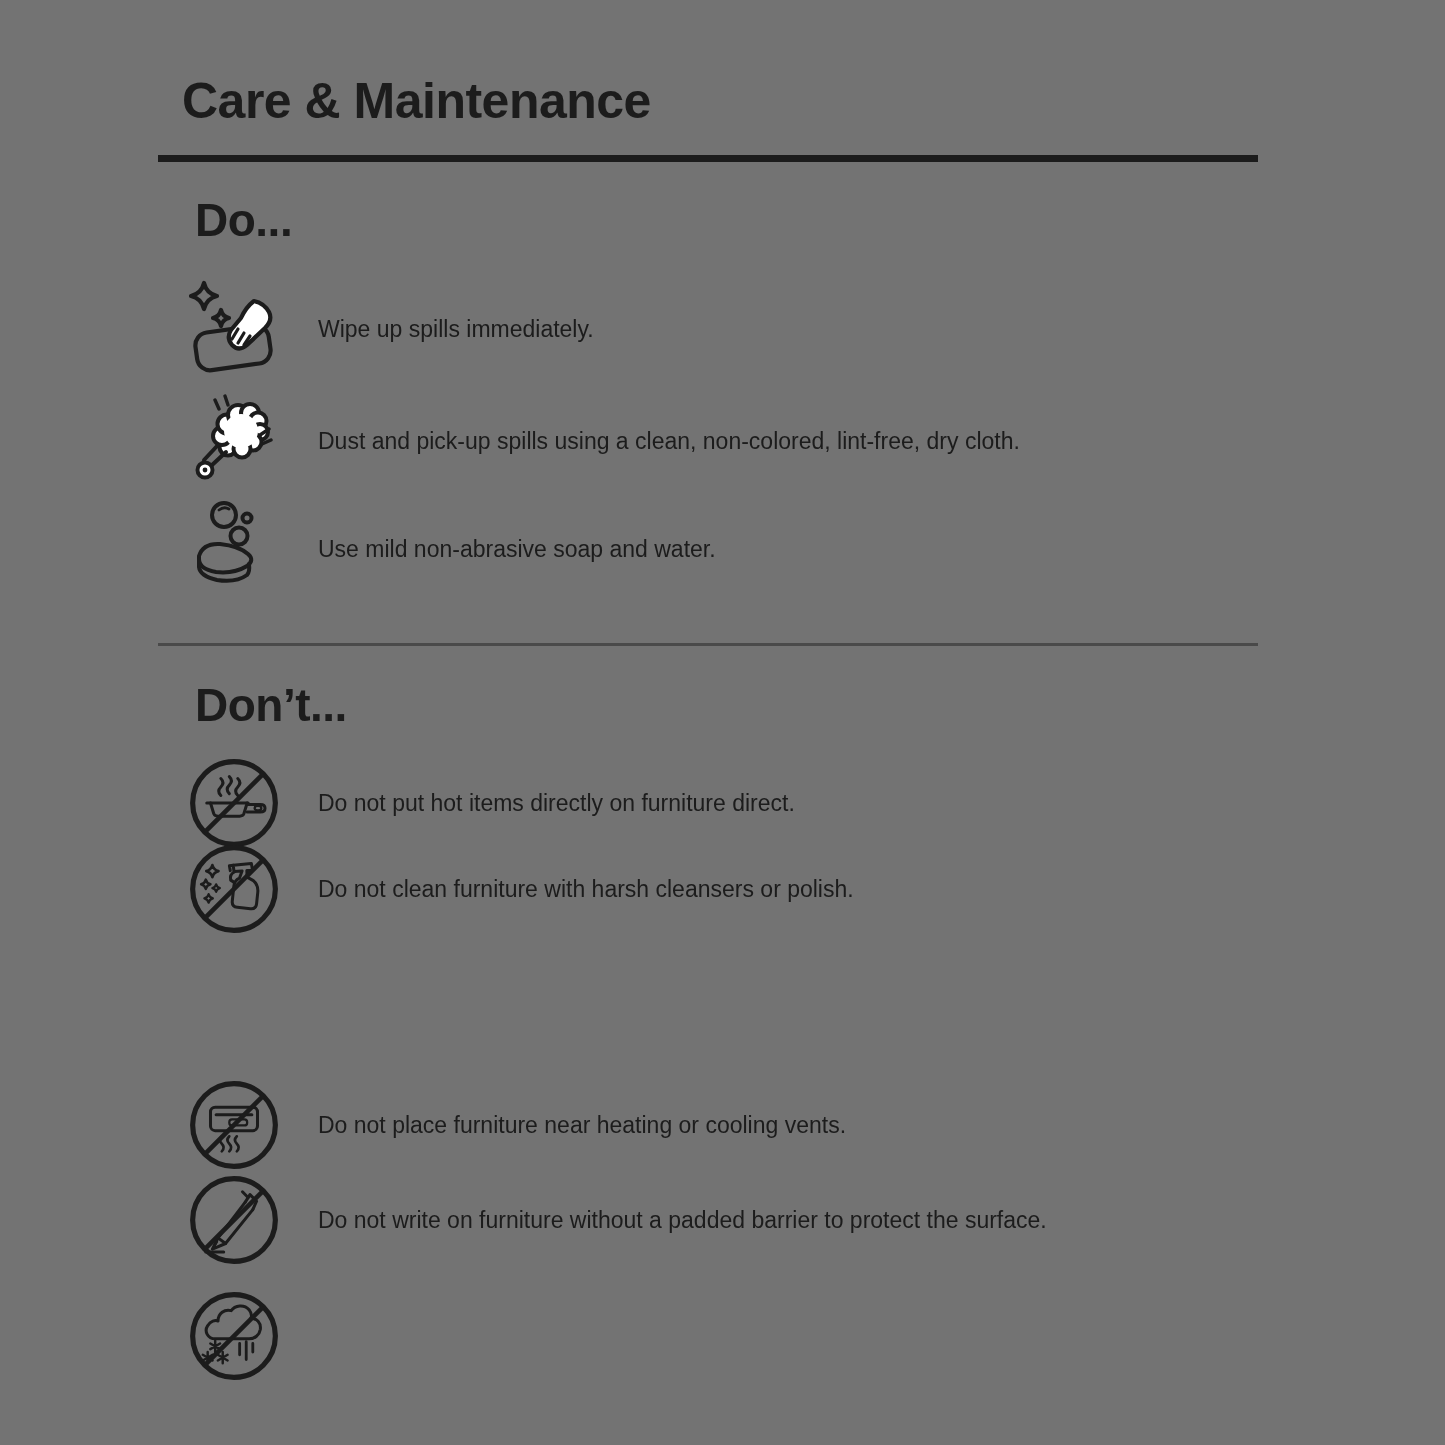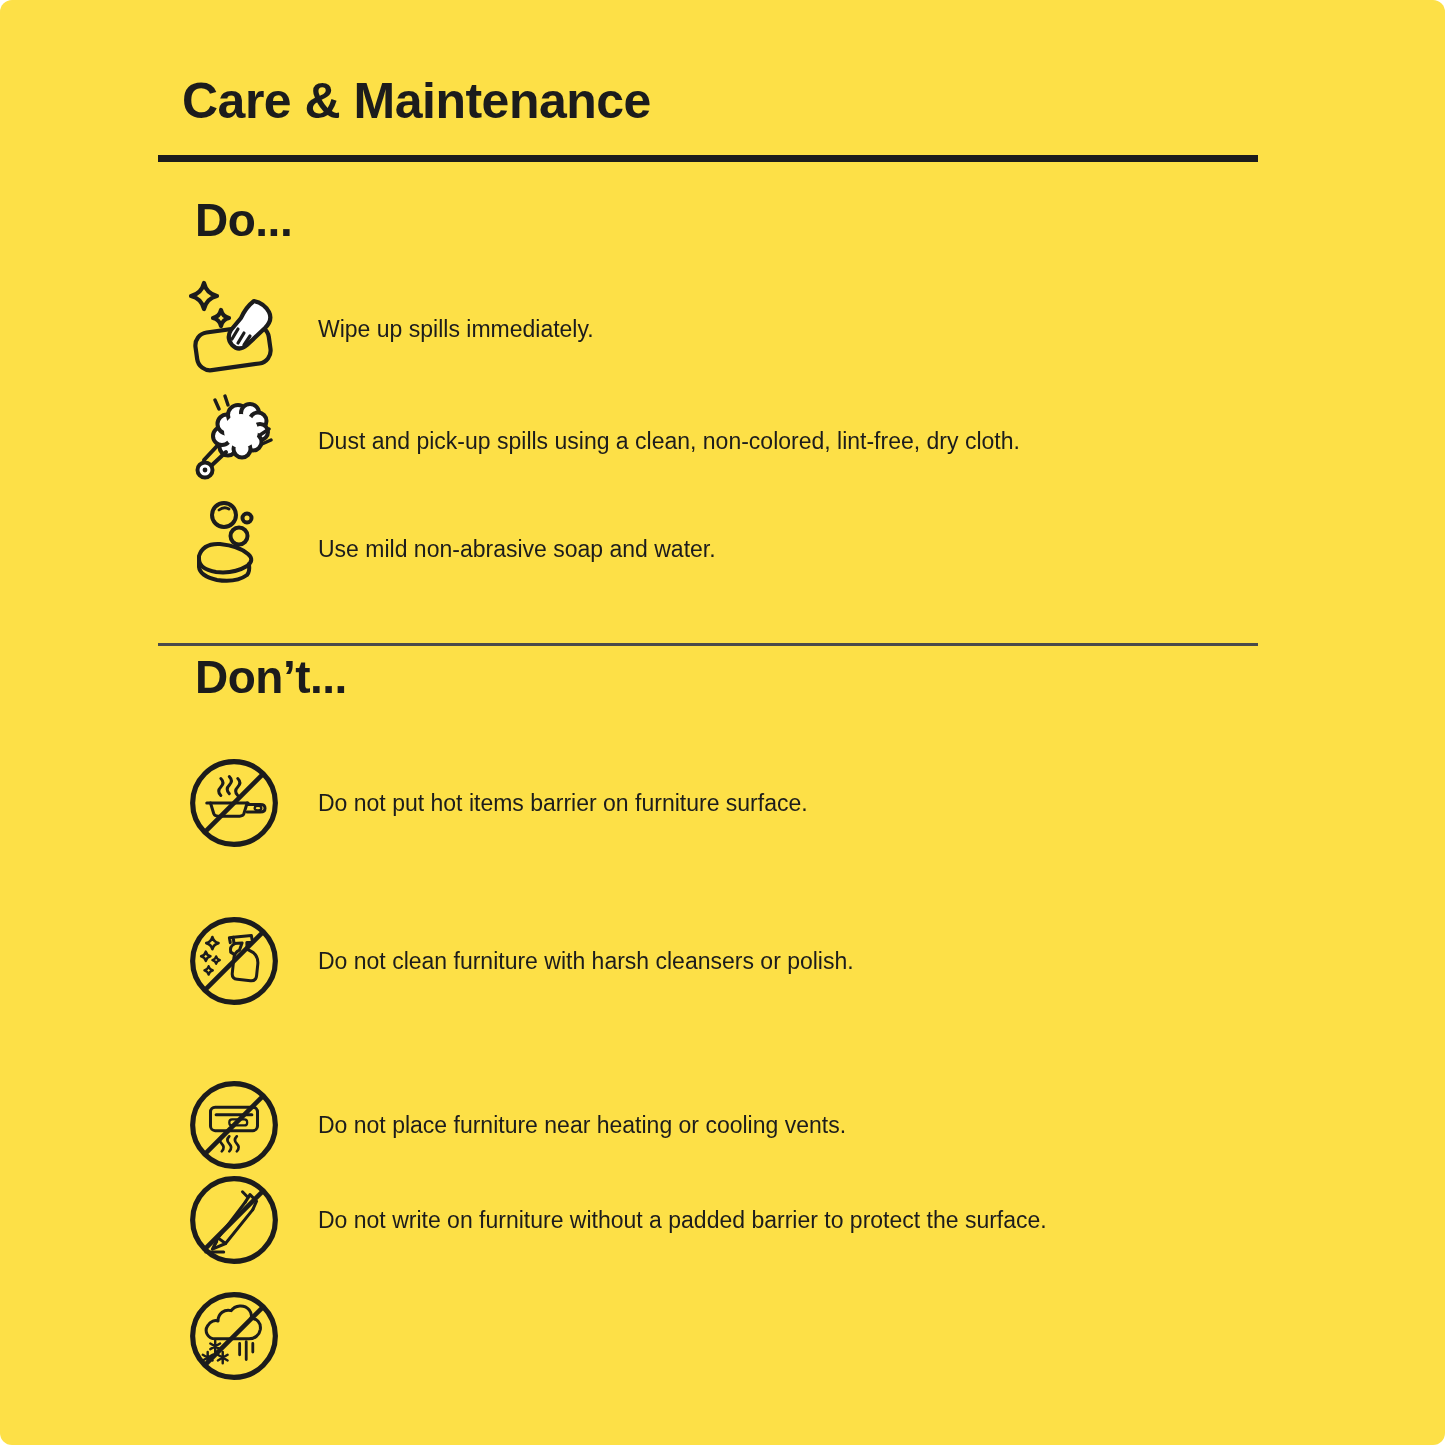--- a/index.html
+++ b/index.html
@@ -1,58 +1,57 @@
 <!DOCTYPE html>
 <html><head>
 <meta charset="utf-8">
 <style>
   html,body{margin:0;padding:0;background:#fff;}
   .page{
     position:relative;
     width:1445px;height:1445px;
-    background:#fde047;
+    background:#737373;
     font-family:"Liberation Sans", sans-serif;
     color:#1c1c1c;
     overflow:hidden;
-    border-radius:12px;
   }
   .page-title{
     position:absolute;left:182px;top:76px;
     font-size:50px;font-weight:700;line-height:1;letter-spacing:-0.5px;
   }
   .rule-top{
     position:absolute;left:158px;top:155px;
     width:1100px;height:7px;background:#1c1c1c;
   }
   .section-heading{
     position:absolute;left:195px;
     font-size:46px;font-weight:700;line-height:1;letter-spacing:-0.5px;
   }
   .heading-do{top:197px;text-align:right;}
-  .heading-dont{top:654px;}
+  .heading-dont{top:682px;}
   .divider{
     position:absolute;left:158px;top:643px;
     width:1100px;height:3px;background:#4a4a4a;
   }
   .row{
     position:absolute;left:168px;height:112px;
     display:flex;align-items:center;
   }
   .icon-cell{
     width:132px;height:112px;flex:0 0 132px;
     display:flex;align-items:center;justify-content:center;
   }
   .row-text{
     margin-left:18px;
     font-size:23px;line-height:1.25;color:#1c1c1c;white-space:nowrap;
   }
   
   .do-1{top:273px;} .do-2{top:385px;} .do-3{top:493px;}
   
-  .dont-1{top:747px;} .dont-2{top:905px;text-align:center;} .dont-3{top:962px;}
+  .dont-1{top:747px;} .dont-2{top:833px;text-align:center;} .dont-3{top:962px;}
   .dont-4{top:1069px;} .dont-5{top:1164px;} .dont-6{top:1280px;}
   svg{display:block;}
 </style>
 </head>
 <body>
 
 <div class="page">
 
   <div class="page-title">Care &amp; Maintenance</div>
   <div class="rule-top"></div>
@@ -127,21 +126,21 @@
         <g fill="none" stroke="#1c1c1c" stroke-width="3.2" stroke-linecap="round" stroke-linejoin="round">
           <path d="M36 24 q4.5 4.5 0 9 q-4.5 4.5 0 9 M45 22 q4.5 4.5 0 9 q-4.5 4.5 0 9 M54 24 q4.5 4.5 0 9 q-4.5 4.5 0 9"></path>
           <path d="M21 50 L65 50"></path>
           <path d="M25 50 L28.5 61.5 Q29.5 64 33 64 L56 64 Q59.5 64 60.5 61.5 L64 50"></path>
           <path d="M65 51.5 L78 51.5 Q83 51.5 83 55.5 Q83 59.5 78 59.5 L64 59.5"></path>
           <ellipse cx="75.5" cy="55.5" rx="3.6" ry="2.4" stroke-width="2.4"></ellipse>
         </g>
         <line x1="19" y1="81" x2="81" y2="19" stroke="#1c1c1c" stroke-width="5"></line>
       </svg>
     </div>
-    <div class="row-text">Do not put hot items barrier on furniture surface.</div>
+    <div class="row-text">Do not put hot items directly on furniture direct.</div>
   </div>
 
   <div class="row dont-2">
     <div class="icon-cell">
       <svg width="94" height="94" viewBox="0 0 100 100">
         <circle cx="50" cy="50" r="44" fill="none" stroke="#1c1c1c" stroke-width="5.5"></circle>
         <g fill="none" stroke="#1c1c1c" stroke-width="3.2" stroke-linecap="round" stroke-linejoin="round">
           <g transform="rotate(6 60 46)">
             <path d="M47 26 L66 22 L68 29 L62 30 L63 37 L70 40 Q76 44 76 52 L76 64 Q76 70 70 70 L56 70 Q50 70 50 64 L50 48 Q50 42 55 39 L57 31 L48.5 32.5 Z"></path>
             <path d="M43 27 L47 26 M43 27 L44.5 32"></path>

